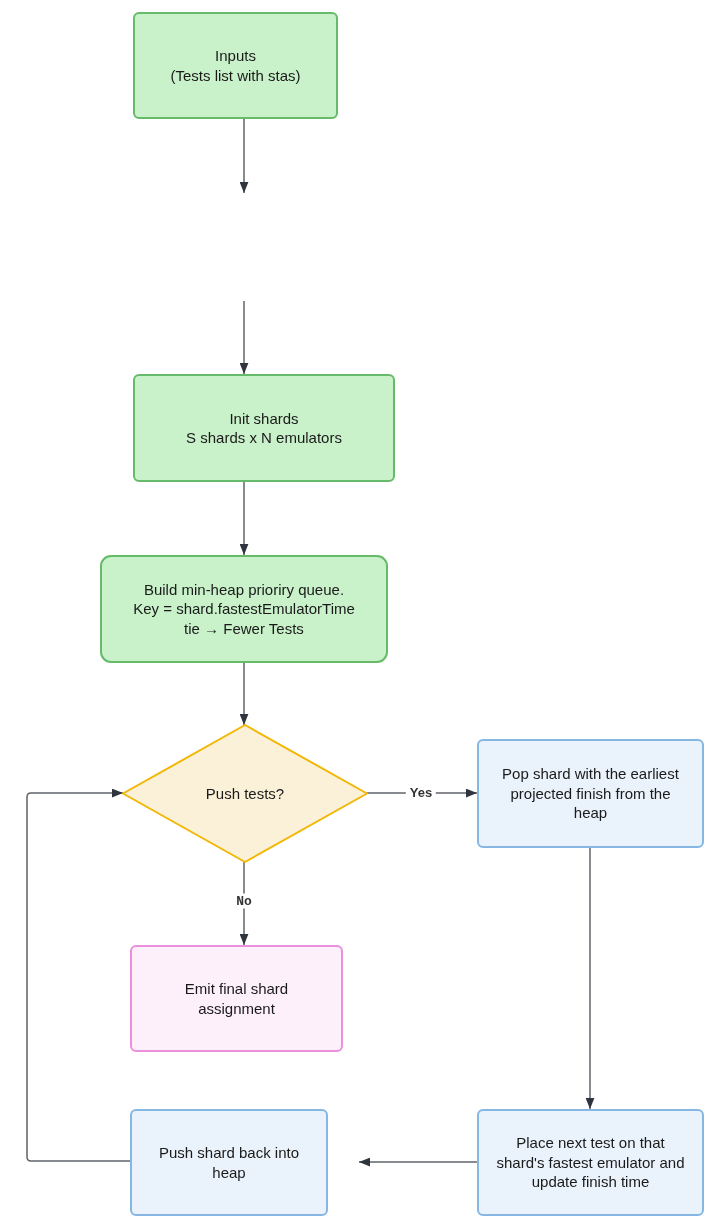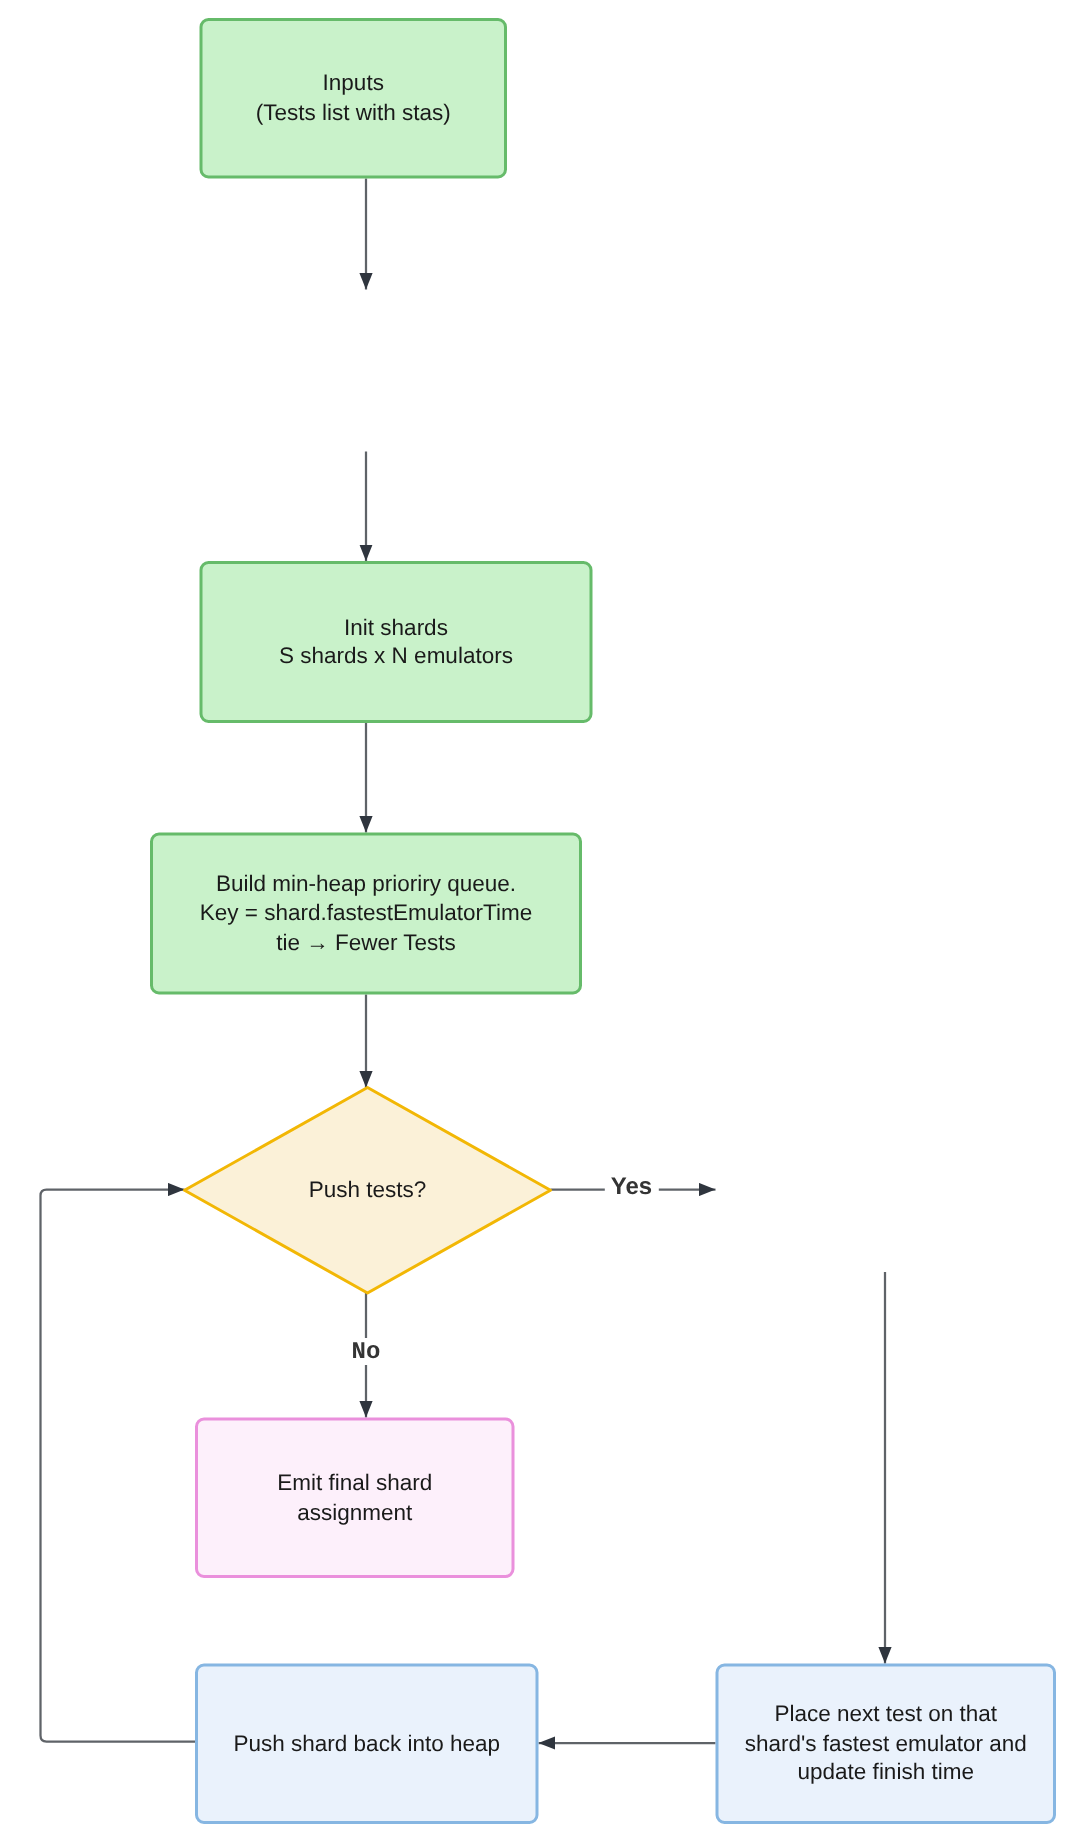--- a/index.html
+++ b/index.html
@@ -35,24 +35,24 @@
     padding: 8px 16px;
     white-space: pre-line;
   }
   .process  { background: var(--process-fill, #c9f2ca);  border: 2px solid var(--process-border, #66bb6a); }
   .io       { background: var(--io-fill, #eaf2fc);       border: 2px solid var(--io-border, #86b6e2); }
   .terminal { background: var(--terminal-fill, #fdf0fb); border: 2px solid var(--terminal-border, #ea90dc); }
 
   #node-inputs { left: 133px; top: 12px;   width: 205px; height: 107px; }
   #node-sort   { left: 133px; top: 193px;  width: 222px; height: 108px; }
   #node-init   { left: 133px; top: 374px;  width: 262px; height: 108px; }
-  #node-heap   { left: 100px; top: 555px;  width: 288px; height: 108px; }
+  #node-heap   { left: 100px; top: 555px;  width: 288px; height: 108px; border-radius: 11px; }
   #node-pop    { left: 477px; top: 739px;  width: 227px; height: 109px; }
   #node-emit   { left: 130px; top: 945px;  width: 213px; height: 107px; }
-  #node-push   { left: 130px; top: 1109px; width: 229px; height: 107px; }
+  #node-push   { left: 130px; top: 1109px; width: 198px; height: 107px; }
   #node-place  { left: 477px; top: 1109px; width: 227px; height: 107px; }
 
   #decision-wrap {
     position: absolute;
     left: 121px; top: 723px;
     width: 248px; height: 141px;
   }
   #decision-wrap svg { position: absolute; left: 0; top: 0; }
   #decision-wrap polygon {
     fill: var(--decision-fill, #fbf1d8);
@@ -66,21 +66,21 @@
     display: flex;
     align-items: center;
     justify-content: center;
     font-size: 15px;
   }
   .edge-label {
     position: absolute;
     transform: translate(-50%, -50%);
     background: #ffffff;
     padding: 0 4px;
-    font-size: 16px;
+    font-size: 13px;
     font-weight: 600;
     color: #343434;
   }
   #label-yes { left: 421px; top: 792px; }
   #label-no  { left: 244px; top: 901px; font-family: Liberation Mono, monospace; }
 </style>
 </head>
 <body>
 
 <div id="canvas">
@@ -119,20 +119,23 @@
 tie → Fewer Tests</span>
   </div>
 
   <div id="decision-wrap">
     <svg width="248" height="141" viewBox="0 0 248 141" xmlns="http://www.w3.org/2000/svg" aria-hidden="true">
       <polygon points="2,70.5 124,2 246,70.5 124,139"></polygon>
     </svg>
     <div id="decision-label">Push tests?</div>
   </div>
 
+  <div class="node io" id="node-pop">
+    <span>Pop shard with the earliest projected finish from the heap</span>
+  </div>
 
   <div class="node terminal" id="node-emit">
     <span>Emit final shard assignment</span>
   </div>
 
   <div class="node io" id="node-push">
     <span>Push shard back into heap</span>
   </div>
 
   <div class="node io" id="node-place">

